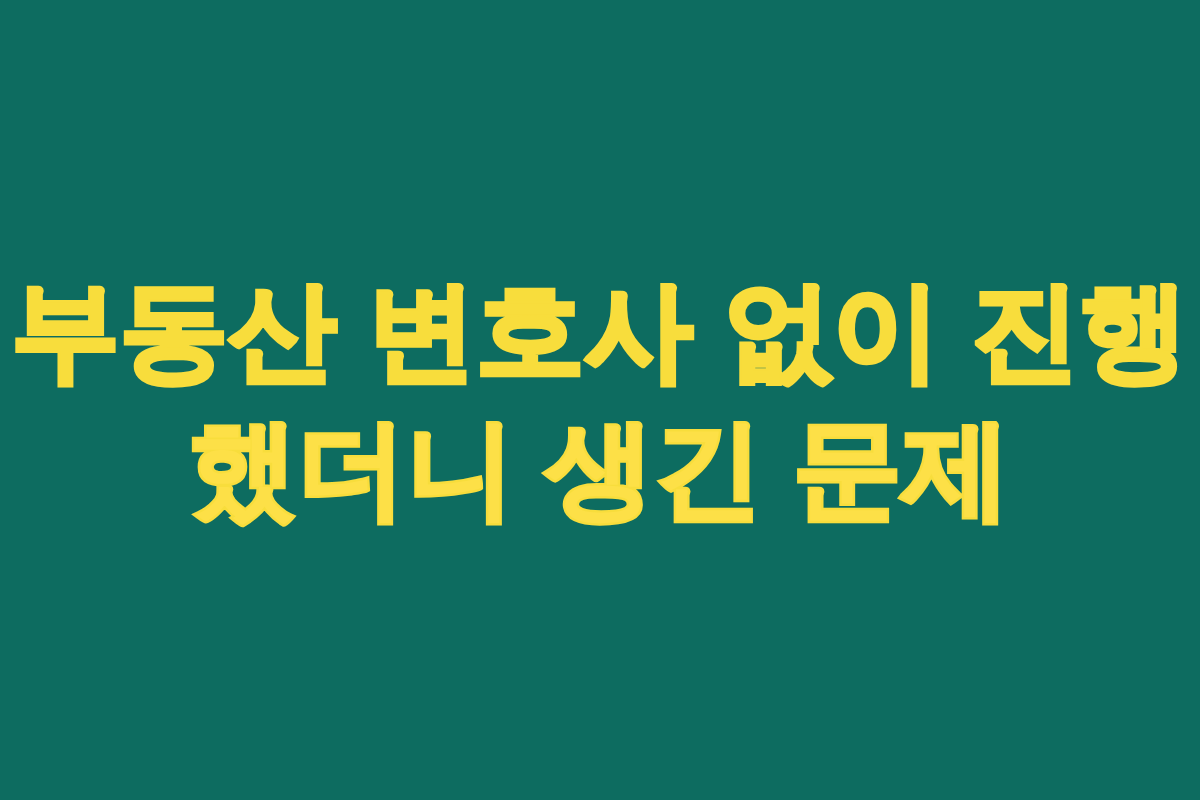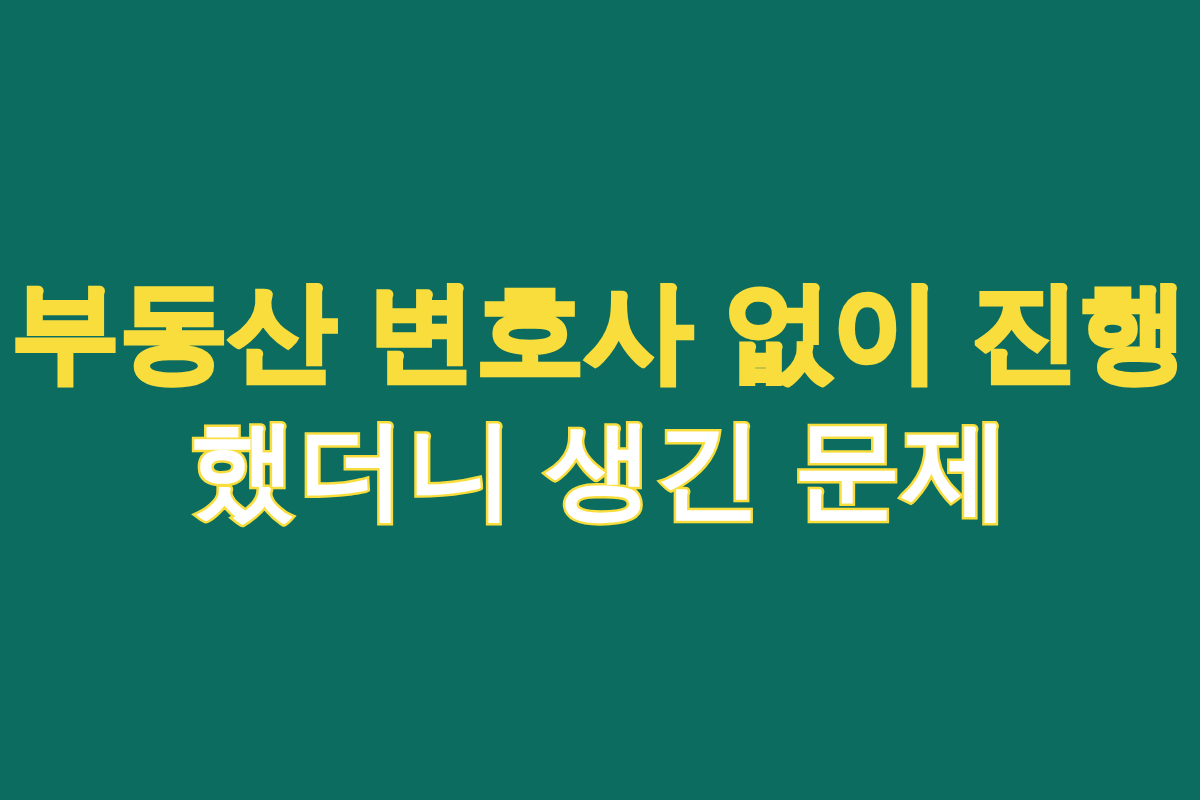--- a/index.html
+++ b/index.html
@@ -55,17 +55,17 @@
 </style>
 </head>
 <body style="background-color: rgb(13, 108, 96);">
 
 <div id="canvas" style="background-color: rgb(13, 108, 96);">
 
   <div id="headline">
 
     <span class="headline-line line-1" style="color: rgb(248, 221, 60); -webkit-text-stroke: 5px rgb(248, 221, 60);">부동산 변호사 없이 진행</span>
 
-    <span class="headline-line line-2" style="color: #ffffff; -webkit-text-stroke: 5px rgb(248, 221, 60);">했더니 생긴 문제</span>
+    <span class="headline-line line-2" style="color: #fde047; -webkit-text-stroke: 5px rgb(248, 221, 60);">했더니 생긴 문제</span>
 
   </div>
 
 </div>
 
 </body></html>

